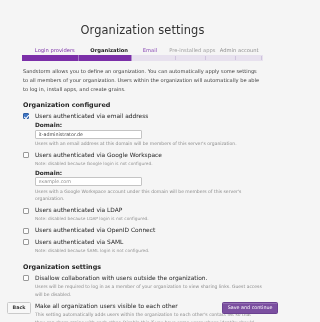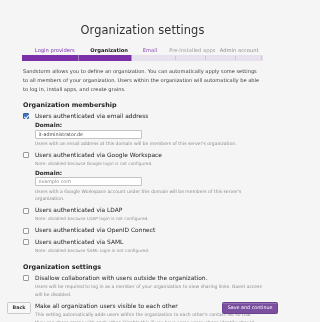--- a/index.html
+++ b/index.html
@@ -211,21 +211,21 @@
       <span class="tick k2"></span>
       <span class="tick k3"></span>
       <span class="tick k4"></span>
     </div>
   </div>
 
   <div class="content">
 
     <p class="intro">Sandstorm allows you to define an organization. You can automatically apply some settings to all members of your organization. Users within the organization will automatically be able to log in, install apps, and create grains.</p>
 
-    <h2 class="section">Organization membership</h2>
+    <h2 class="section">Organization configured</h2>
 
     <div class="opt">
       <span class="cb checked"></span>
       <span class="opt-label">Users authenticated via email address</span>
       <div class="field">
         <span class="field-label">Domain:</span>
         <input class="text" type="text" value="it-administrator.de" style="">
       </div>
       <span class="desc">Users with an email address at this domain will be members of this server's organization.</span>
     </div>

